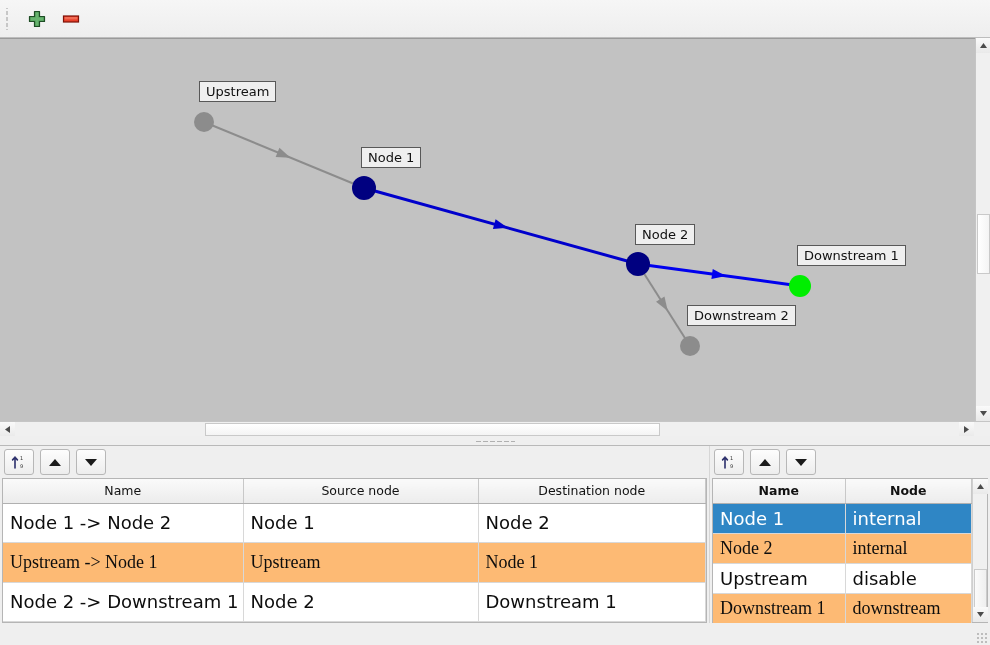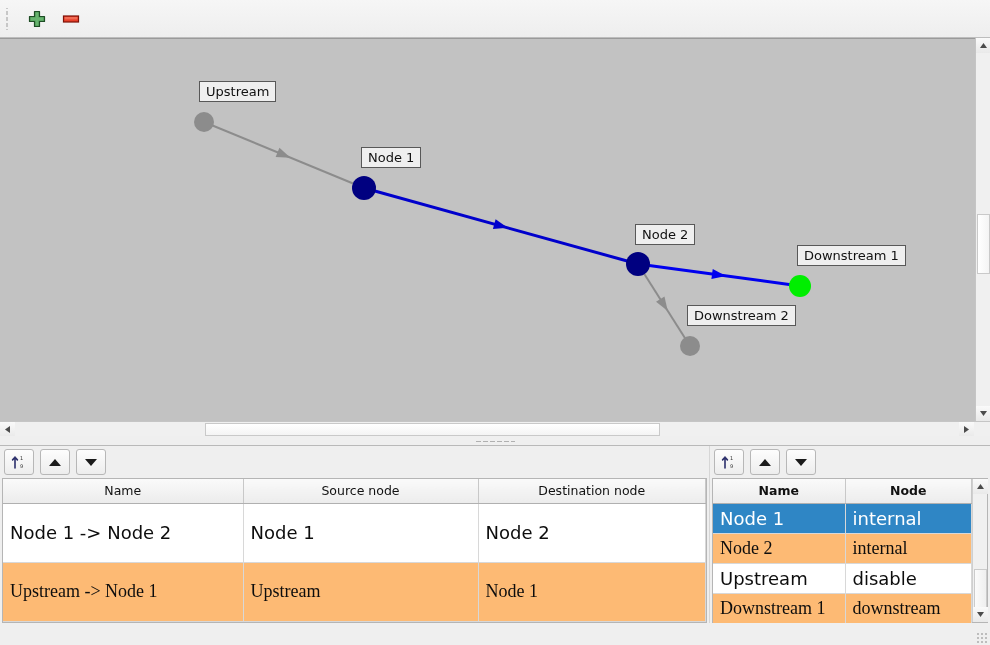--- a/index.html
+++ b/index.html
@@ -220,20 +220,25 @@
               <tr class="odd">
                 <td>Node 1 -&gt; Node 2</td>
                 <td>Node 1</td>
                 <td>Node 2</td>
               </tr>
               <tr class="even">
                 <td>Upstream -&gt; Node 1</td>
                 <td>Upstream</td>
                 <td>Node 1</td>
               </tr>
+              <tr class="odd">
+                <td>Node 2 -&gt; Downstream 1</td>
+                <td>Node 2</td>
+                <td>Downstream 1</td>
+              </tr>
             </tbody>
         </table>
       </div>
     </div>
 
     <div class="pane pane-right">
       <div class="pane-toolbar">
         <div class="btn">
           <svg width="16" height="16" viewBox="0 0 16 16">
             <path d="M4 14V3.2M4 3.2 1.6 5.9M4 3.2l2.4 2.7" stroke="#2b2f6b" stroke-width="1.6" fill="none" stroke-linecap="round"></path>

